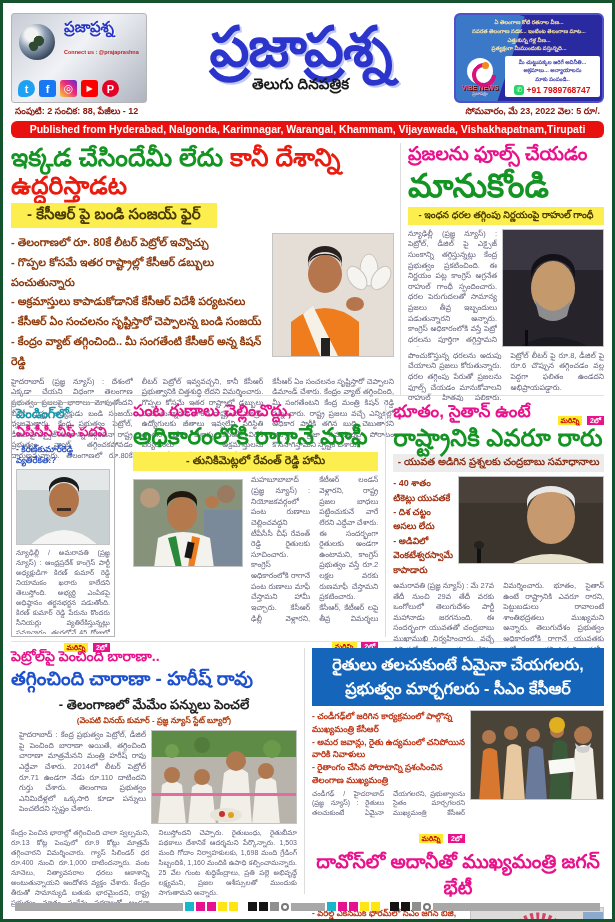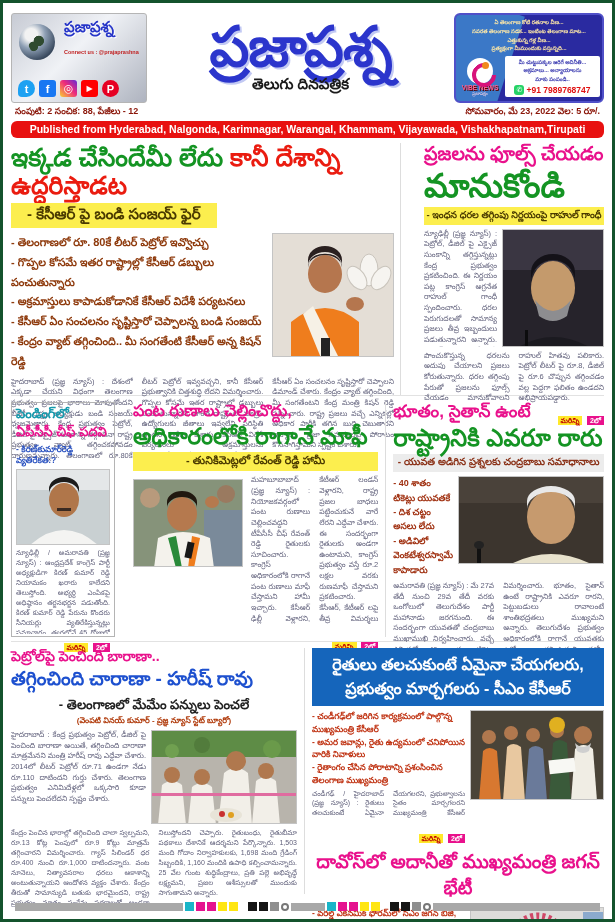--- a/index.html
+++ b/index.html
@@ -73,21 +73,21 @@
   
   .sect-top{display:flex;height:258px;border-bottom:1px solid #e2e2e2;padding-top:5px;}
   .main-col{width:390px;padding-right:6px;border-right:1px solid #ddd;}
   .h-main{font-size:25px;font-weight:bold;line-height:1.12;}
   .h-main .grn{color:var(--green-head);} .h-main .red{color:var(--red-head);}
   .m-sub{display:inline-block;font-size:15px;padding:2px 16px;margin:4px 0 5px;}
   .m-row{display:flex;gap:6px;}
   .m-bullets{flex:1;}
   .m-bullets li{font-size:11px;font-weight:bold;color:var(--maroon);line-height:1.8;}
   .m-body{margin-top:5px;height:88px;}
-  .rahul-col{flex:1;padding-left:7px;margin-left:16px;}
+  .rahul-col{flex:1;padding-left:7px;}
   .r-kick{font-size:19px;font-weight:bold;color:var(--magenta);}
   .r-head{font-size:33px;font-weight:bold;color:var(--green-head);line-height:1.05;}
   .r-sub{display:block;font-size:9.5px;text-align:center;padding:2px 0;margin:3px 0 4px;}
   .r-row{display:flex;gap:5px;}
   .r-row .body-txt{flex:1;height:118px;}
   .r-bottom{margin-top:4px;height:56px;}
   
   .sect-mid{display:flex;height:246px;padding:6px 0 4px;border-bottom:1px solid #e2e2e2;}
   .pending-box{width:106px;border:1px solid #b4b4b4;padding:3px 4px;margin-right:18px;}
   .p-t1{font-size:13px;font-weight:bold;color:var(--teal);}
@@ -111,21 +111,21 @@
   .cb-row ul{flex:1;}
   .cb-row li{font-size:9px;font-weight:bold;color:#a03010;line-height:1.6;}
   .cb-body{margin-top:4px;height:96px;}
   
   .sect-bottom{display:flex;height:252px;padding-top:6px;}
   .har-col{width:294px;border-right:1px solid #ddd;padding-right:7px;}
   .ha-kick{font-size:14px;font-weight:bold;color:var(--magenta);}
   .ha-head{font-size:19px;font-weight:bold;color:var(--blue-head);}
   .ha-sub{font-size:13px;font-weight:bold;color:#222;text-align:center;margin:3px 0 1px;}
   .ha-by{font-size:8px;font-weight:bold;color:#b03a0a;text-align:center;margin-bottom:3px;}
-  .ha-row{display:flex;gap:5px;}
+  .ha-row{display:flex;gap:5px;margin-left:8px;}
   .ha-row .body-txt{flex:1;height:94px;}
   .ha-bottom{margin-top:4px;height:84px;font-size:7px;}
   .rb-col{flex:1;padding-left:7px;display:flex;flex-direction:column;}
   .blue-banner{background:var(--banner-blue);color:#fff;font-weight:bold;font-size:16px;
                text-align:center;line-height:1.5;padding:5px 4px;}
   .kcr-row,.dav-row{display:flex;gap:5px;margin-top:4px;}
   .kd-left{flex:1;}
   .kd-left li{font-size:8.5px;font-weight:bold;color:var(--red-bullet);line-height:1.5;}
   .kd-body{font-size:6.8px;margin-top:2px;}
   .kcr-body{height:36px;}

